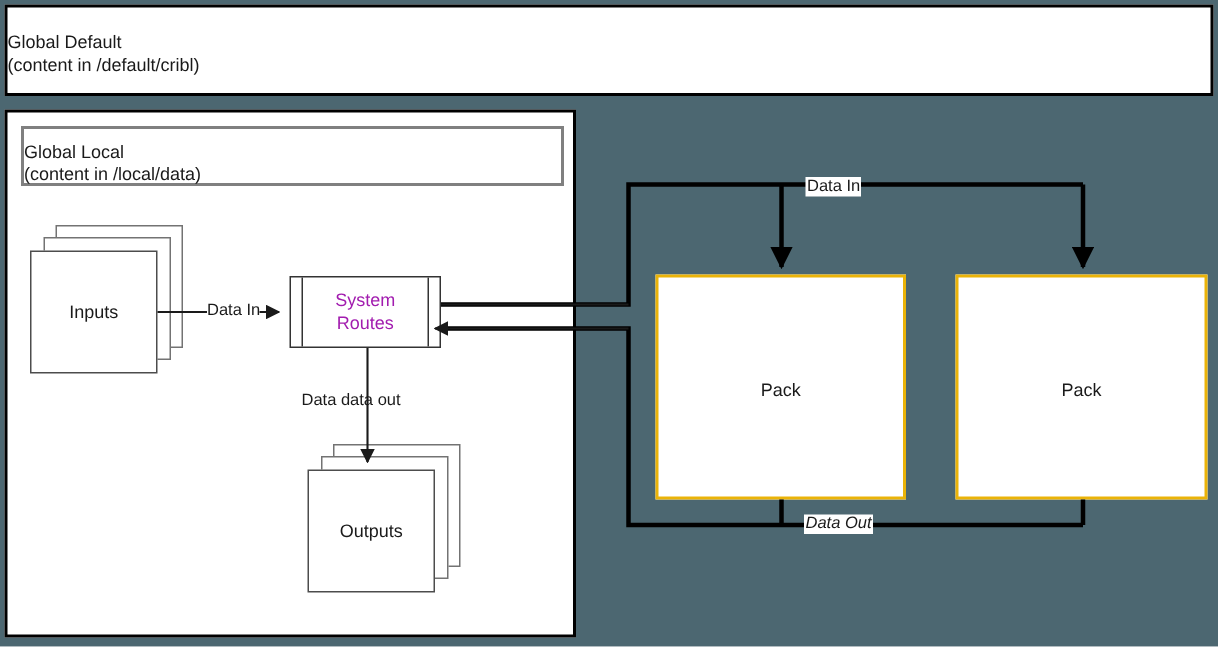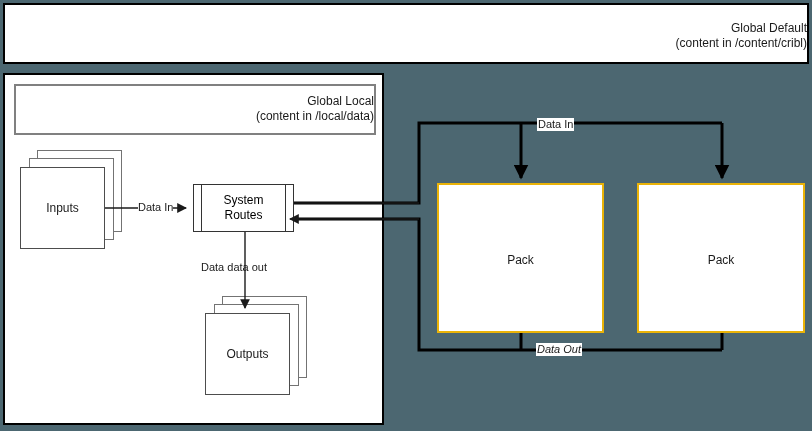--- a/index.html
+++ b/index.html
@@ -24,30 +24,30 @@
     left: 3px; top: 3px; width: 806px; height: 61px;
     border: 2px solid #000000;
   }
   #global-local-panel {
     left: 3px; top: 73px; width: 381px; height: 352px;
     border: 2px solid #000000;
   }
   .panel-caption {
     position: absolute;
     left: 0; right: 0;
-    text-align: right;
+    text-align: left;
     color: #1a1a1a;
     font-size: 12px;
     line-height: 15px;
     white-space: nowrap;
   }
   #global-default-caption { top: 16px; }
   #global-local-inner {
     position: absolute;
-    left: 9px; top: 9px; width: 362px; height: 51px;
+    left: 9px; top: 9px; width: 362px; height: 40px;
     border: 2px solid #808080;
     background: #ffffff;
     box-sizing: border-box;
   }
   #global-local-caption { top: 8px; }
 
   
   .stack { position: absolute; }
   .stack .sheet {
     position: absolute;
@@ -81,21 +81,21 @@
     top: 0; bottom: 0;
     width: 0;
     border-left: 1.5px solid #333333;
   }
   #system-routes .bar.left { left: 7px; }
   #system-routes .bar.right { right: 7px; }
   #system-routes .sr-label {
     position: absolute;
     left: 0; right: 0; top: 8px;
     text-align: center;
-    color: #000000;
+    color: #a21caf;
     font-size: 12px;
     line-height: 15px;
   }
 
   
   .pack {
     position: absolute;
     background: #ffffff;
     border: 2px solid #eab308;
     box-sizing: border-box;
@@ -149,21 +149,21 @@
   }
 </style>
 </head>
 <body>
 
 <div id="canvas">
 
   <div class="panel" id="global-default-panel">
     <div class="panel-caption" id="global-default-caption">
       <div>Global Default</div>
-      <div>(content in /content/cribl)</div>
+      <div>(content in /default/cribl)</div>
     </div>
   </div>
 
   <div class="panel" id="global-local-panel">
     <div id="global-local-inner">
       <div class="panel-caption" id="global-local-caption">
         <div>Global Local</div>
         <div>(content in /local/data)</div>
       </div>
     </div>

